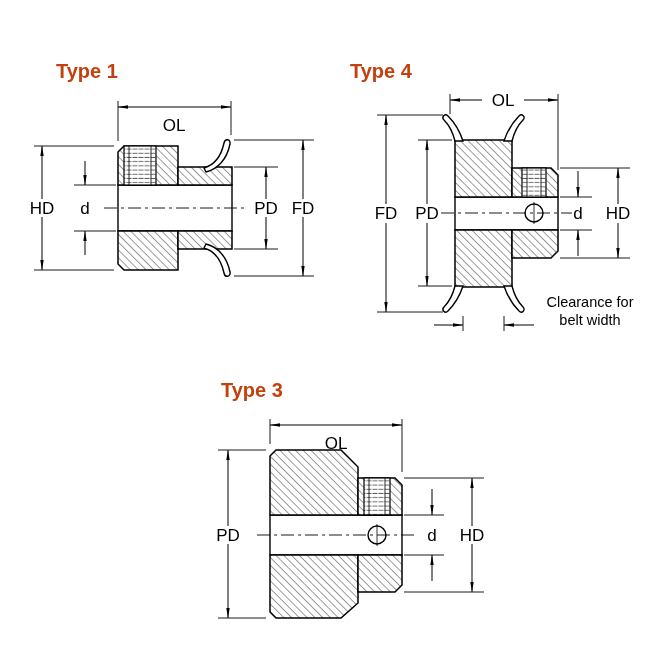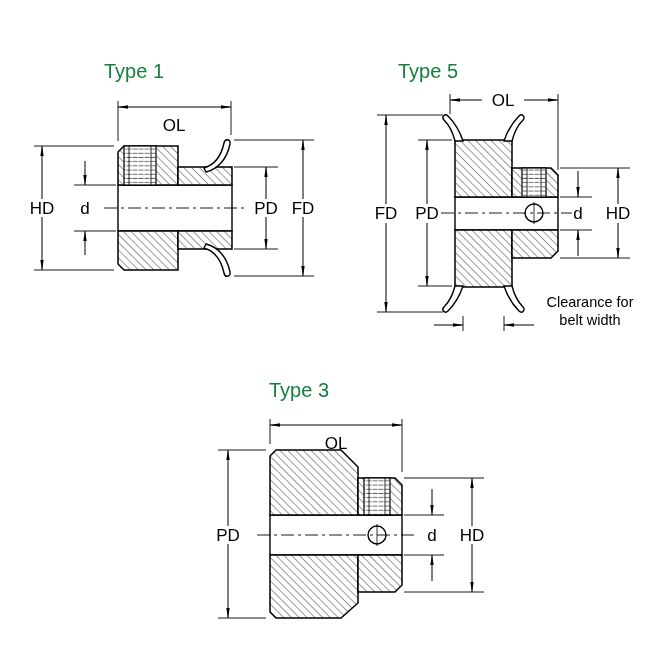--- a/index.html
+++ b/index.html
@@ -1,43 +1,42 @@
 <!DOCTYPE html>
 <html><head>
 <meta charset="utf-8">
 <style>
   html,body{margin:0;padding:0;}
   body{
     width:670px;height:670px;background:#ffffff;position:relative;overflow:hidden;
     font-family:"Liberation Sans",sans-serif;
   }
   .fig-title{
-    position:absolute;font-size:20px;font-weight:normal;color:#15803d;
+    position:absolute;font-size:20px;font-weight:bold;color:#c2410c;
     font-family:"Liberation Sans",sans-serif;
-    margin-left:48px;
   }
   #t1{left:56px;top:60px;}
   #t2{left:350px;top:60px;}
   #t3{left:221px;top:379px;}
   svg{position:absolute;left:0;top:0;}
   .part{fill:url(#hatch);stroke:#000;stroke-width:1.5;stroke-linejoin:miter;}
   .solid{fill:#fff;stroke:#000;stroke-width:1.4;}
   .screw{fill:url(#thread);stroke:#000;stroke-width:1.2;}
   .thin{stroke:#000;stroke-width:0.8;fill:none;}
   .ext{stroke:#000;stroke-width:0.9;fill:none;}
   .dim{stroke:#000;stroke-width:1;fill:none;}
   .cl{stroke:#000;stroke-width:0.9;fill:none;stroke-dasharray:13 4 3 4;}
   .dimtext{font:17px "Liberation Sans",sans-serif;fill:#000;text-anchor:middle;dominant-baseline:central;}
   .notetext{font:14.5px "Liberation Sans",sans-serif;fill:#000;text-anchor:middle;dominant-baseline:central;}
 </style>
 </head>
 <body>
 
 <div id="t1" class="fig-title">Type 1</div>
-<div id="t2" class="fig-title">Type 5</div>
+<div id="t2" class="fig-title">Type 4</div>
 <div id="t3" class="fig-title">Type 3</div>
 
 <svg width="670" height="670" viewBox="0 0 670 670">
   <defs>
     <pattern id="hatch" width="5.5" height="5.5" patternUnits="userSpaceOnUse" patternTransform="rotate(-45)">
       <rect width="5.5" height="5.5" fill="#ffffff"></rect>
       <line x1="0" y1="0" x2="0" y2="5.5" stroke="#222" stroke-width="0.9"></line>
     </pattern>
     <pattern id="thread" width="6" height="4.2" patternUnits="userSpaceOnUse">
       <rect width="6" height="4.2" fill="#ffffff"></rect>

